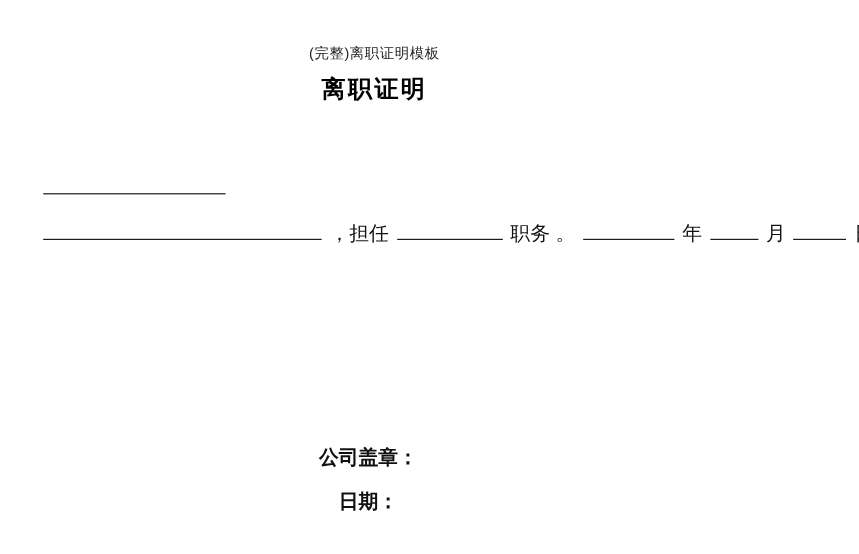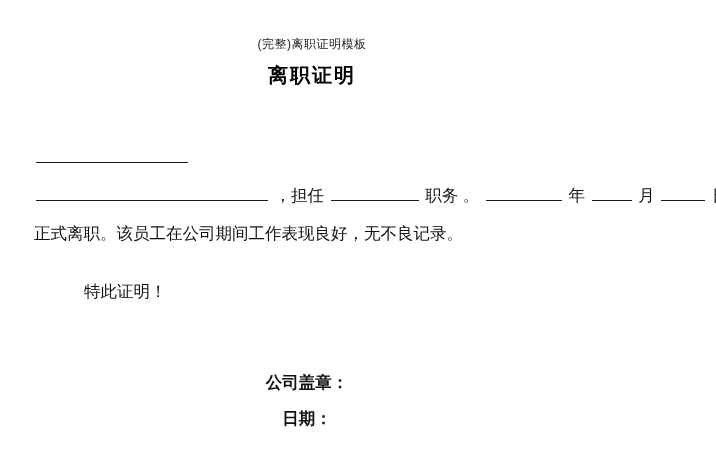--- a/index.html
+++ b/index.html
@@ -83,20 +83,21 @@
     right: 0;
     top: 364px;
     text-align: center;
     font-size: 16.5px;
     font-weight: bold;
     color: #111;
   }
   .footer-line {
     line-height: 36px;
     padding-right: 10px;
+    font-family: Liberation Serif, serif;
   }
   .spacer-sm { display: inline-block; width: 7px; }
 </style>
 </head>
 <body>
 
 <div class="page">
 
   <div class="doc-header">(完整)离职证明模板</div>
 
@@ -115,23 +116,21 @@
       <span class="ul ul-md"></span>
       <span>职务 。</span>
       <span class="ul ul-nm"></span>
       <span>年</span>
       <span class="ul ul-xs"></span>
       <span>月</span>
       <span class="ul ul-sm"></span>
       <span>日</span>
     </div>
 
-    <div class="line line-4">正式离职。该员工在公司期间工作表现良好，无不良记录。</div>
 
-    <div class="line line-5">特此证明！</div>
 
   </div>
 
   <div class="footer-block">
     <div class="footer-line">公司盖章：</div>
     <div class="footer-line">日期：</div>
   </div>
 
 </div>
 

